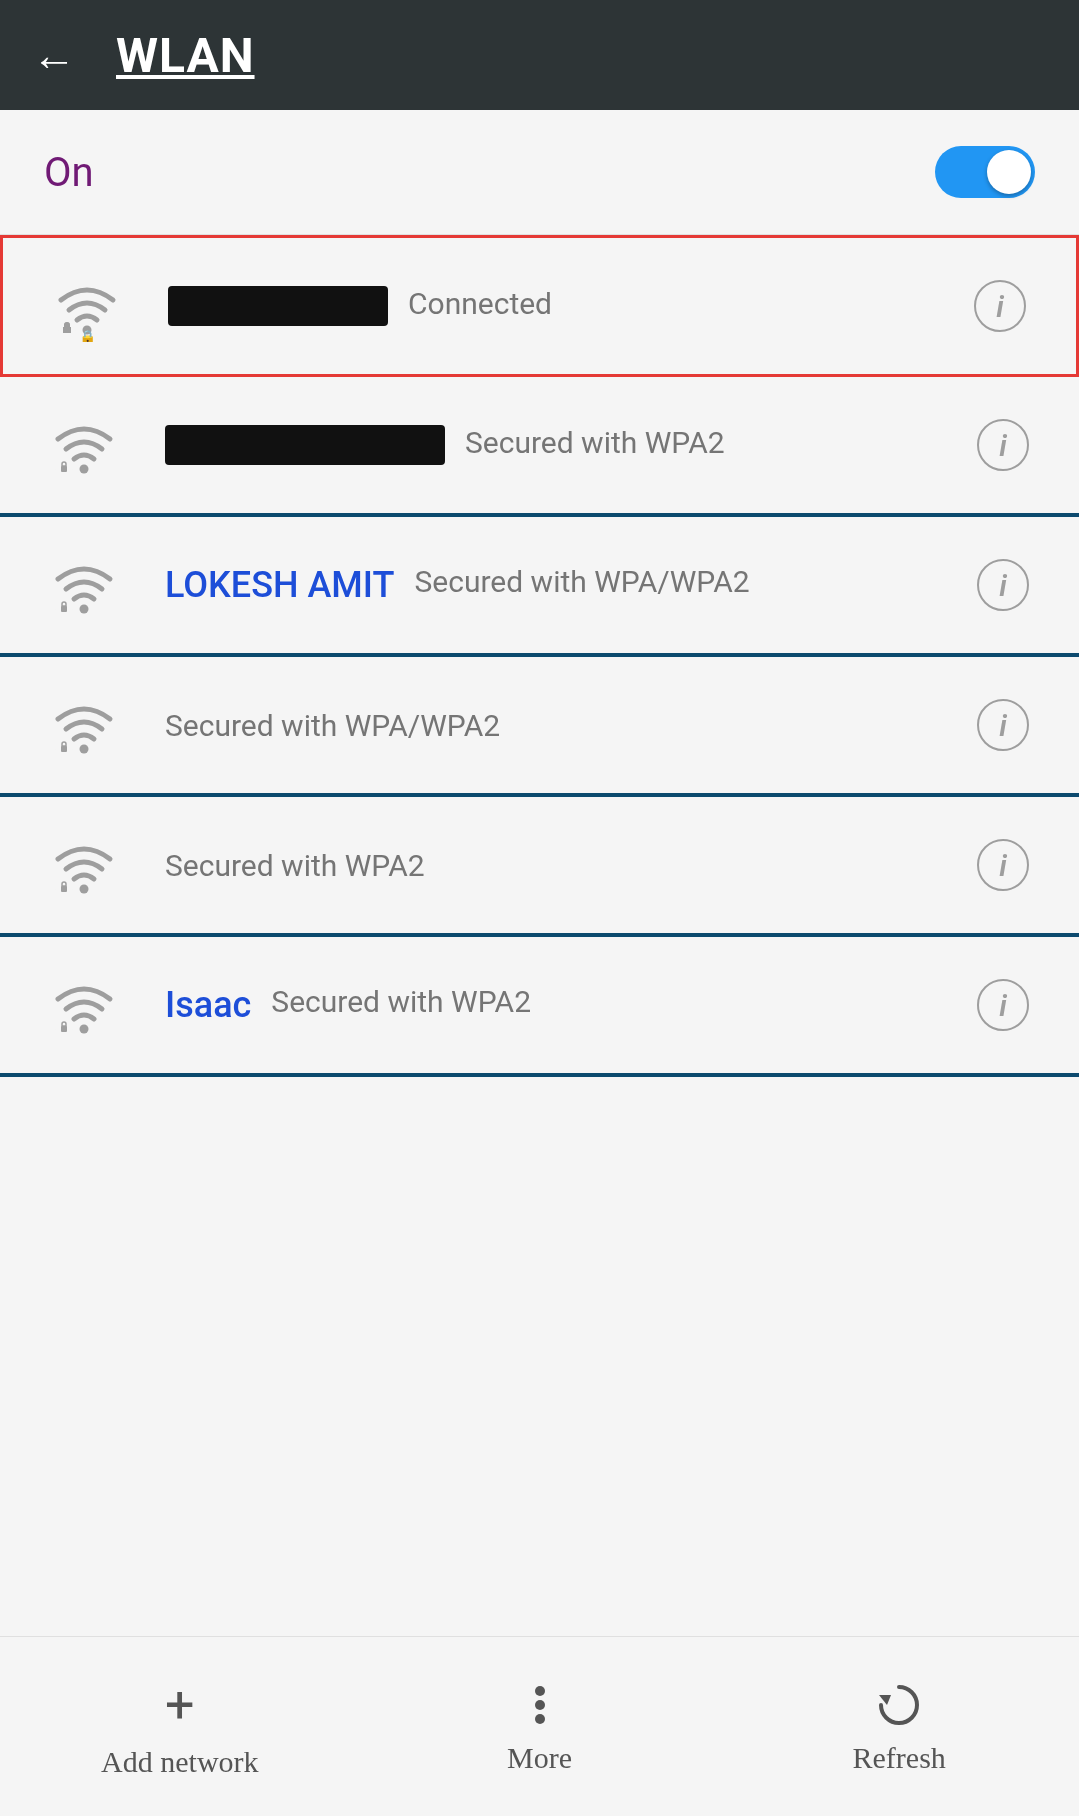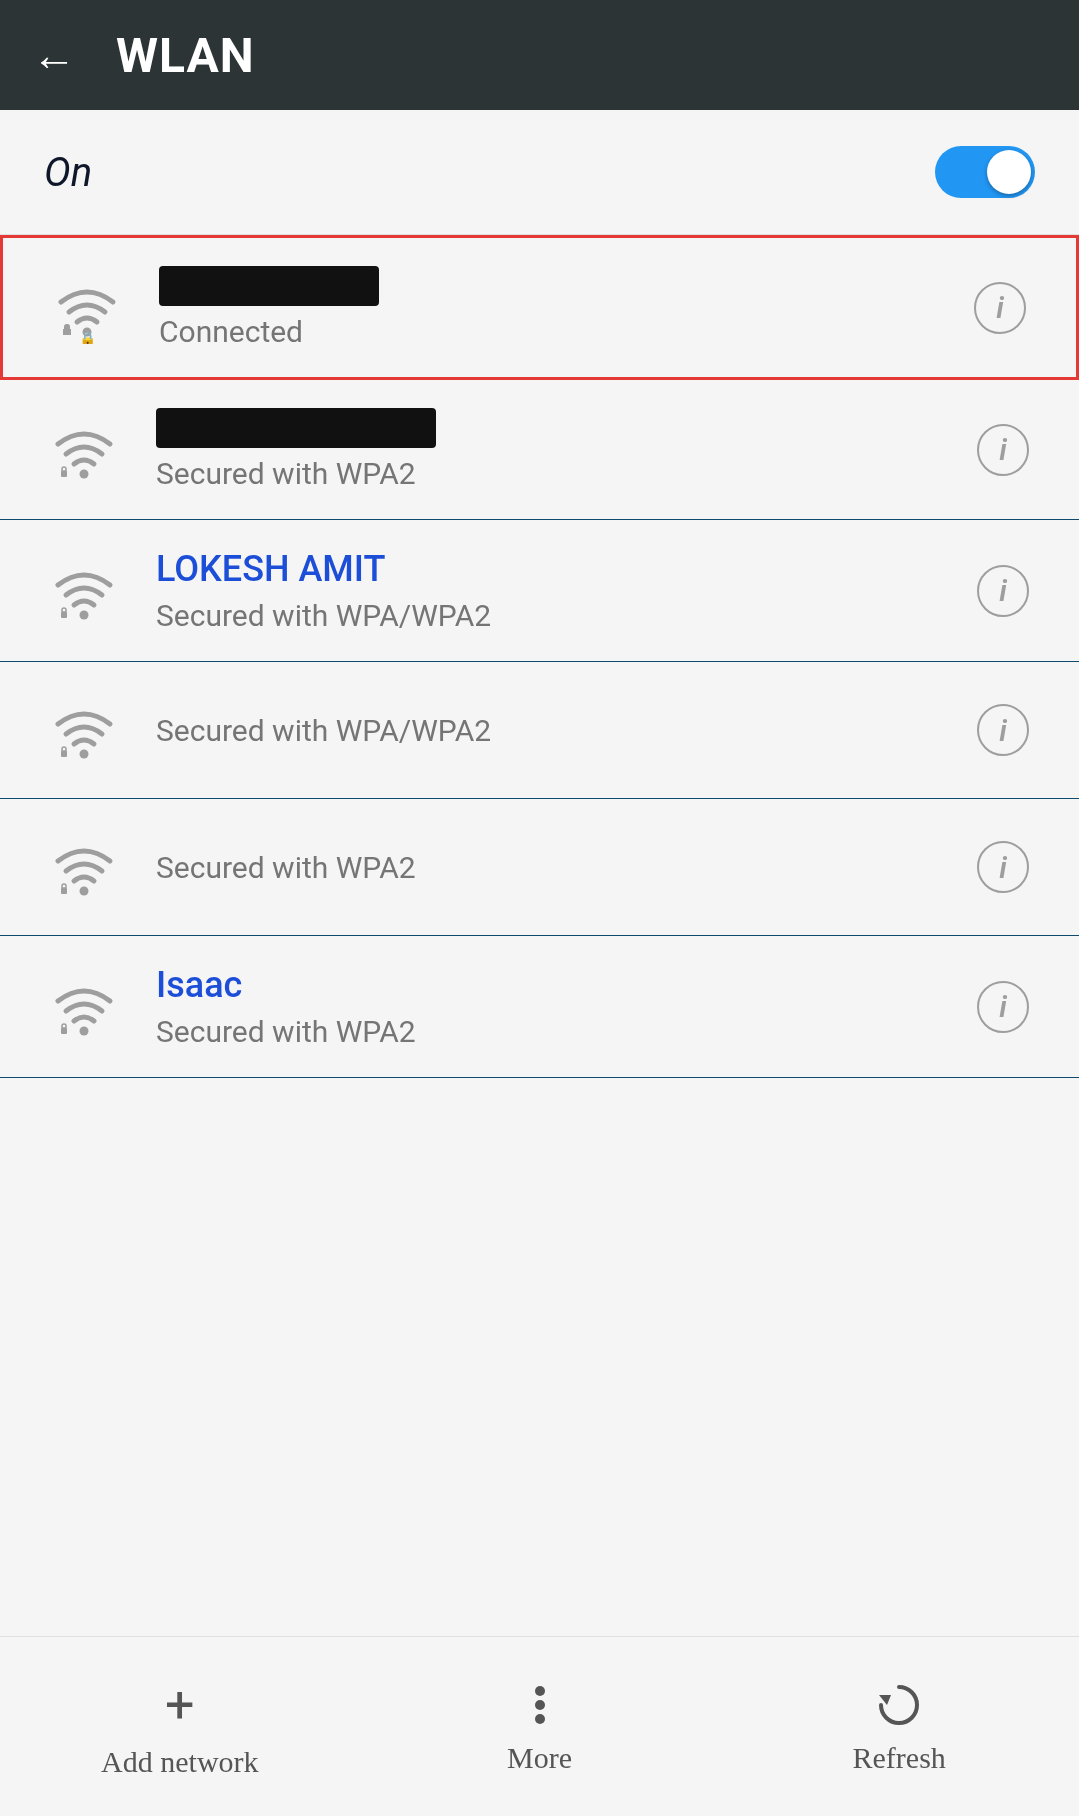--- a/index.html
+++ b/index.html
@@ -25,34 +25,34 @@
     .header-back {
       font-size: 44px;
       margin-right: 40px;
       cursor: pointer;
       font-weight: 300;
     }
     .header-title {
       font-size: 48px;
       font-weight: 700;
       letter-spacing: 1px;
+      text-decoration: underline;
     }
     
     .toggle-row {
       background: #f5f5f5;
       display: flex;
       align-items: center;
       justify-content: space-between;
       padding: 36px 44px;
       border-bottom: 1px solid #e0e0e0;
     }
     .toggle-label {
       font-size: 40px;
-      color: #0f172a;
-      font-style: italic;
+      color: #701a75;
     }
     .toggle-switch {
       width: 100px;
       height: 52px;
       background: #2196F3;
       border-radius: 26px;
       position: relative;
       cursor: pointer;
       display: flex;
       align-items: center;
@@ -69,21 +69,21 @@
     
     .network-list {
       flex: 1;
       background: #f5f5f5;
     }
     .network-item {
       background: #f5f5f5;
       display: flex;
       align-items: center;
       padding: 28px 44px;
-      border-bottom: 1px solid #0c4a6e;
+      border-bottom: 4px solid #0c4a6e;
       cursor: pointer;
       min-height: 130px;
     }
     .network-item.connected {
       border: 3px solid #e53935;
       background: #f5f5f5;
       margin: 0;
     }
     .wifi-icon-container {
       width: 80px;
@@ -94,22 +94,23 @@
       flex-shrink: 0;
       margin-right: 32px;
     }
     .wifi-svg {
       width: 72px;
       height: 72px;
     }
     .network-info {
       flex: 1;
       display: flex;
-      flex-direction: column;
-      gap: 8px;
+      flex-direction: row;
+      gap: 20px;
+      margin-left: 9px;
     }
     .network-name {
       font-size: 36px;
       font-weight: 500;
       color: #1d4ed8;
     }
     .network-name.redacted {
       background: #111;
       color: transparent;
       border-radius: 4px;

